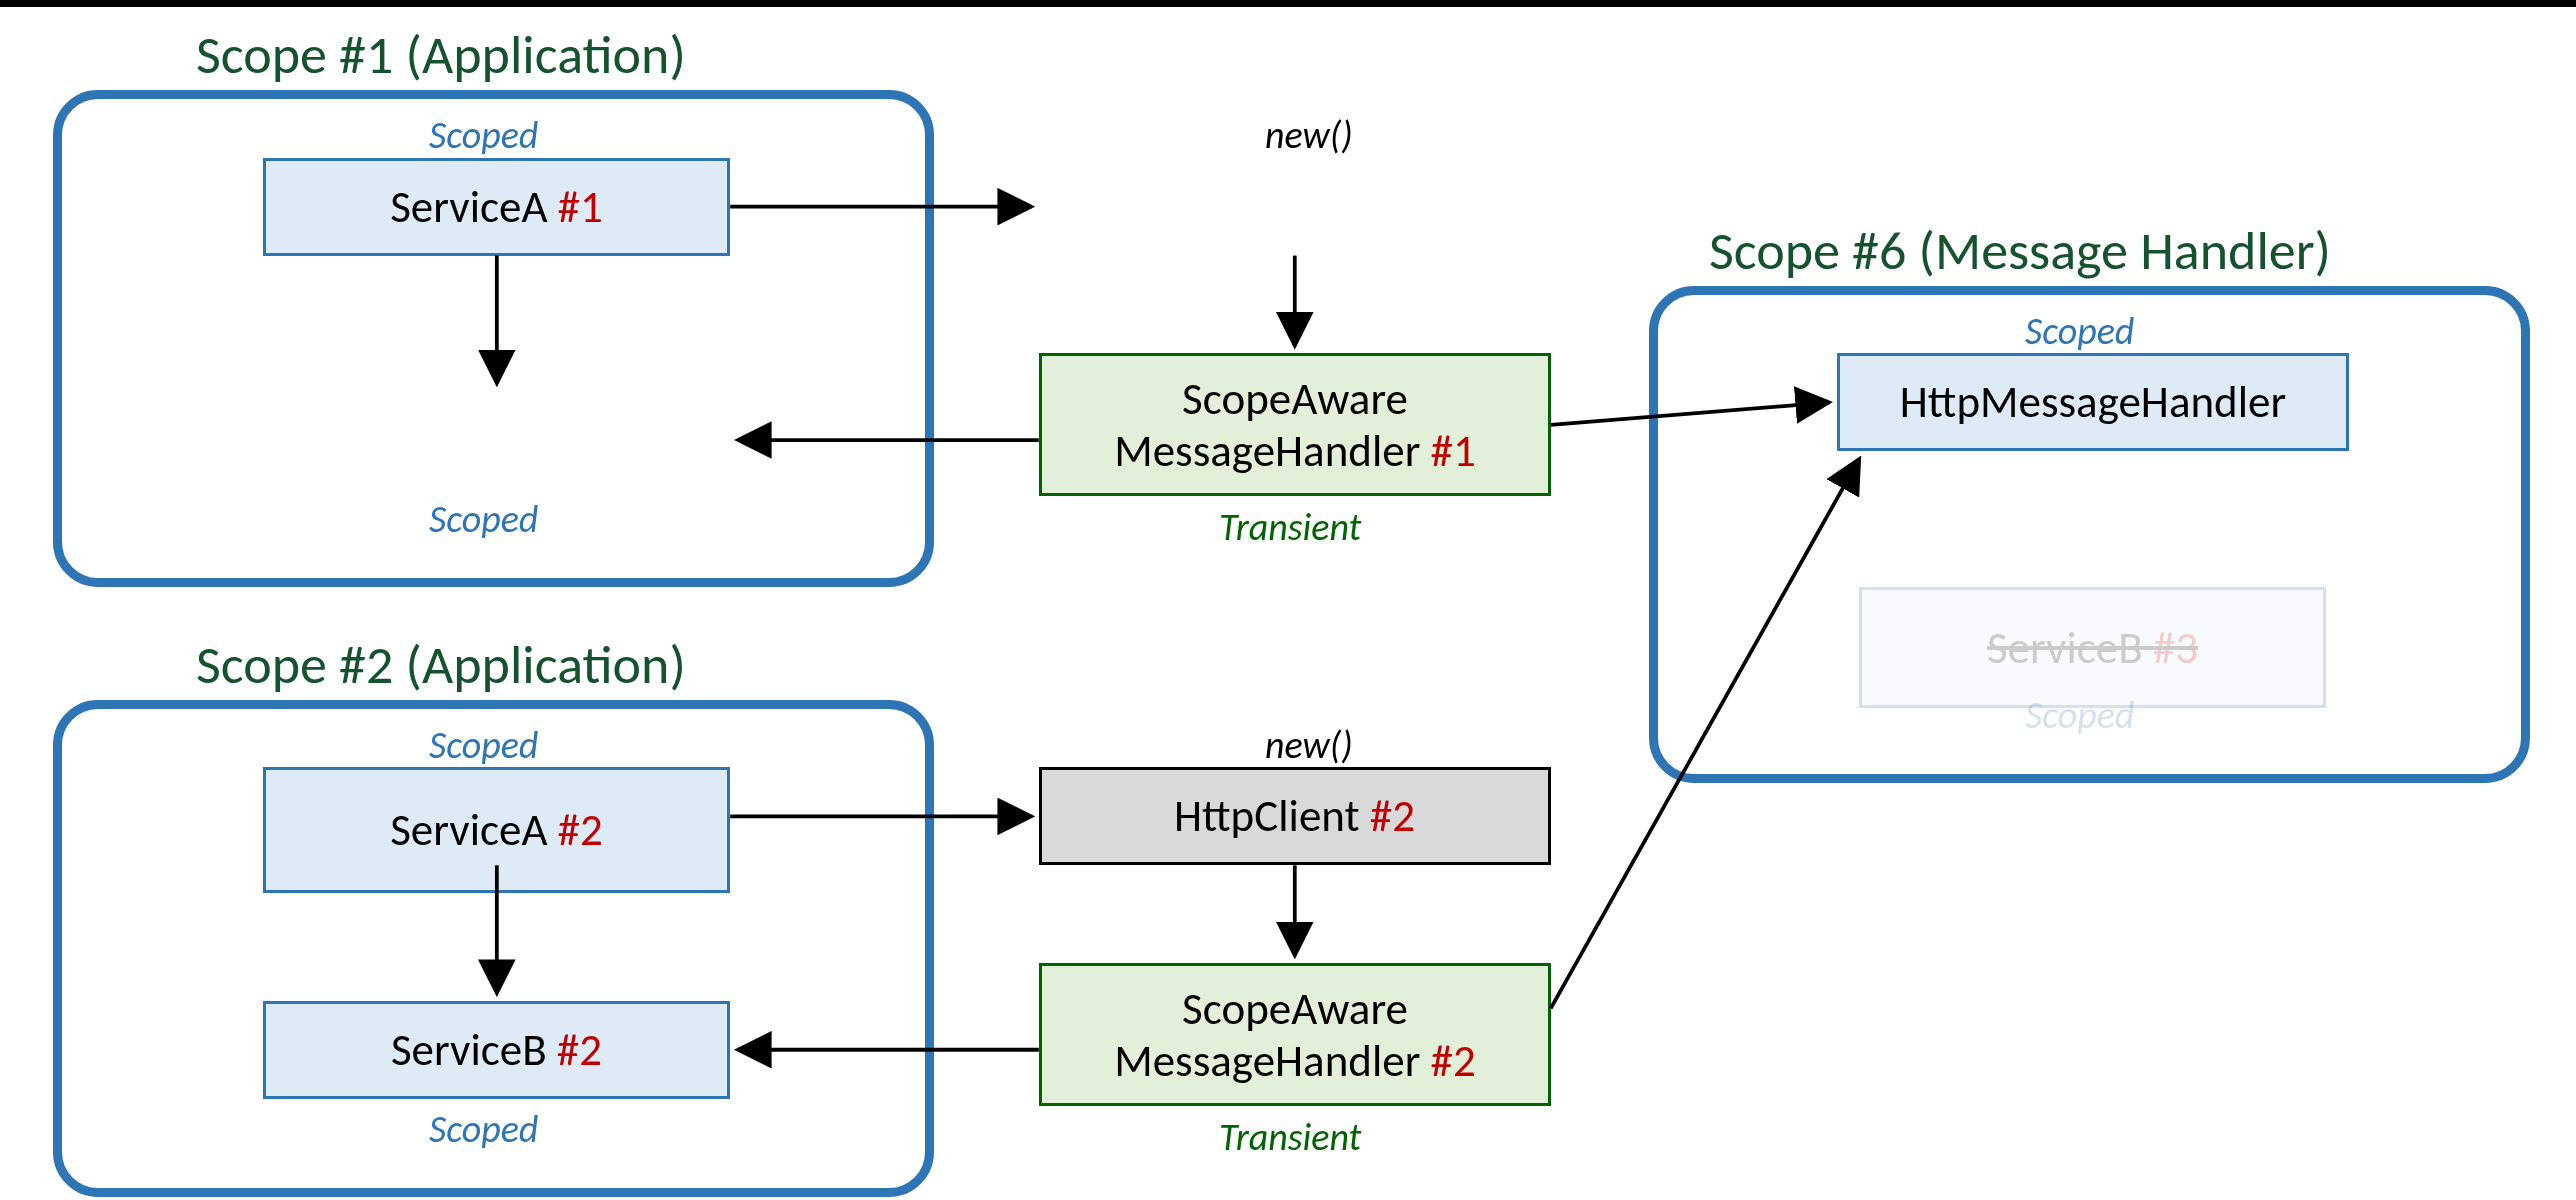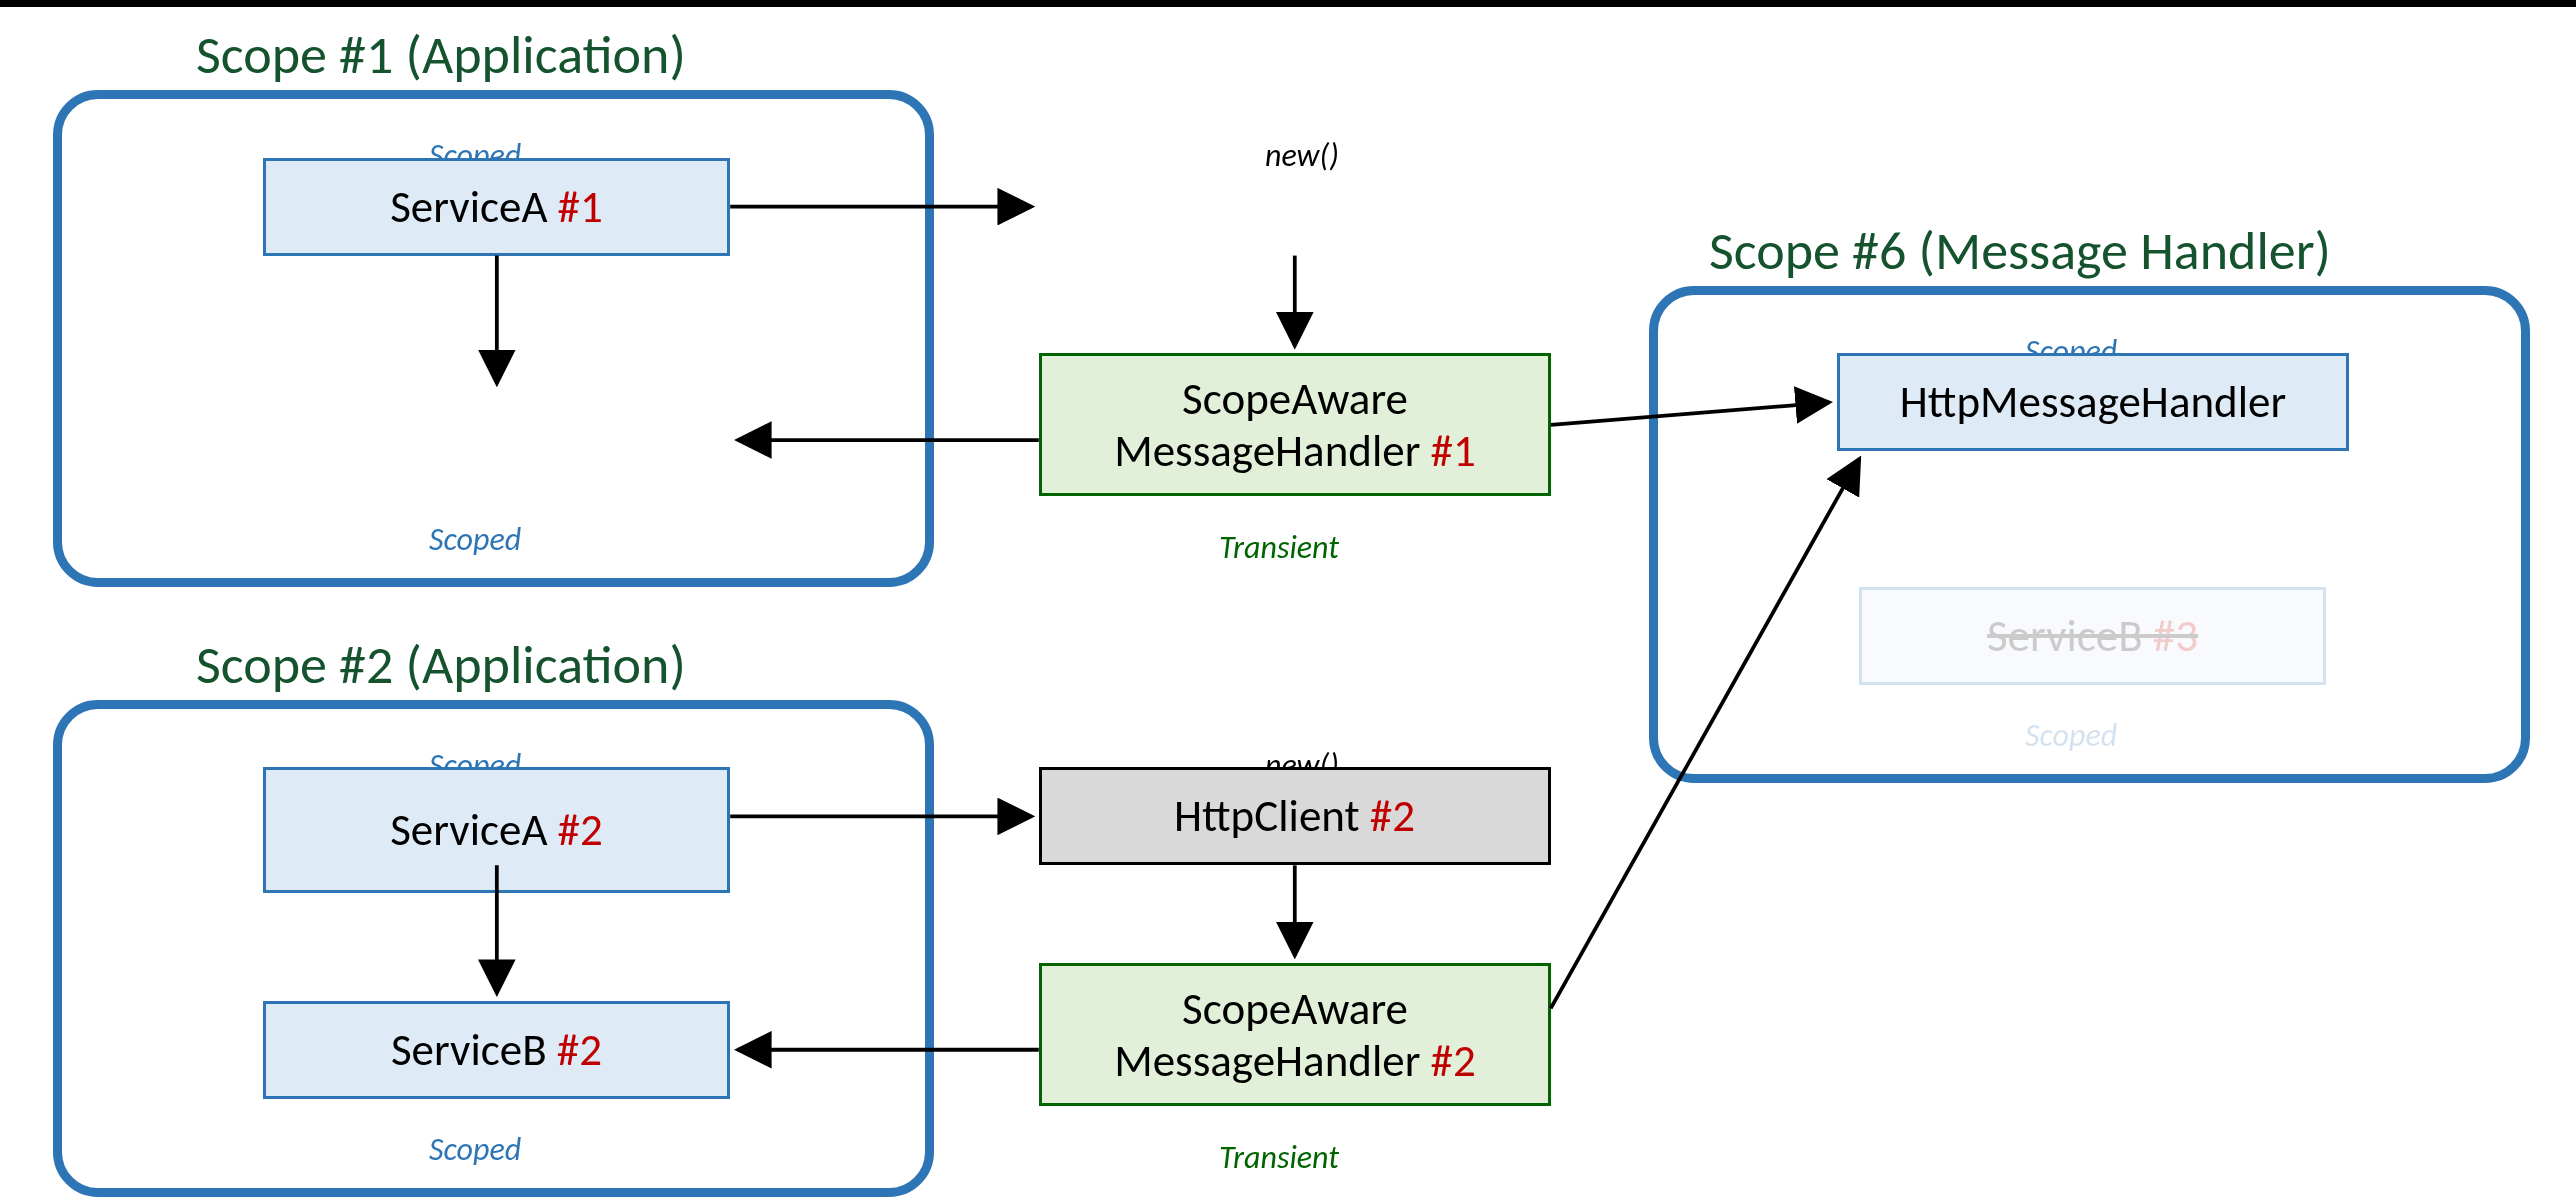--- a/index.html
+++ b/index.html
@@ -41,23 +41,22 @@
     padding: 4.5px 9px;
     text-align: center;
   }
   .node .line { white-space: nowrap; }
   .n-blue  { background: #deebf7; border-color: #2e75b6; }
   .n-gray  { background: #d9d9d9; border-color: #000; }
   .n-green { background: #e2f0d9; border-color: #006400; }
   .label {
     position: absolute;
     font-style: italic;
-    font-size: 32px;
+    font-size: 38px;
     white-space: nowrap;
-    margin-top: 24px;
   }
   .l-blue  { color: #2e75b6; }
   .l-green { color: #006400; }
   .l-black { color: #000; }
   .instance { color: #c00000; }
   .faded { opacity: 0.20; }
   .faded .strike { text-decoration: line-through; }
   svg.arrows {
     position: absolute;
     left: 0; top: 0;
@@ -118,21 +117,21 @@
 
   <div class="scope-title" style="left:1709px; top:211px;">Scope #6 (Message Handler)</div>
   <div class="scope-box" style="left:1649px; top:279px; width:881px; height:497px;"></div>
 
   <div class="label l-blue" style="left:2025px; top:301px;">Scoped</div>
 
   <div class="node n-blue" style="left:1837px; top:346px; width:512px; height:98px;">
     <span class="line">HttpMessageHandler</span>
   </div>
 
-  <div class="node n-blue faded" style="left:1859px; top:580px; width:467px; height:98px;">
+  <div class="node n-blue faded" style="left:1859px; top:580px; width:467px; height:121px;">
     <span class="line strike"><span>ServiceB </span><span class="instance">#3</span></span>
   </div>
   <div class="label l-blue faded" style="left:2025px; top:685px;">Scoped</div>
 
   <svg class="arrows" viewBox="0 0 3422 1595" width="2576" height="1201">
     <defs>
       <marker id="ah" viewBox="0 0 10 10" refX="9" refY="5" markerWidth="10" markerHeight="10" orient="auto-start-reverse">
         <path d="M 0 0 L 10 5 L 0 10 z" fill="#000"></path>
       </marker>
     </defs>

